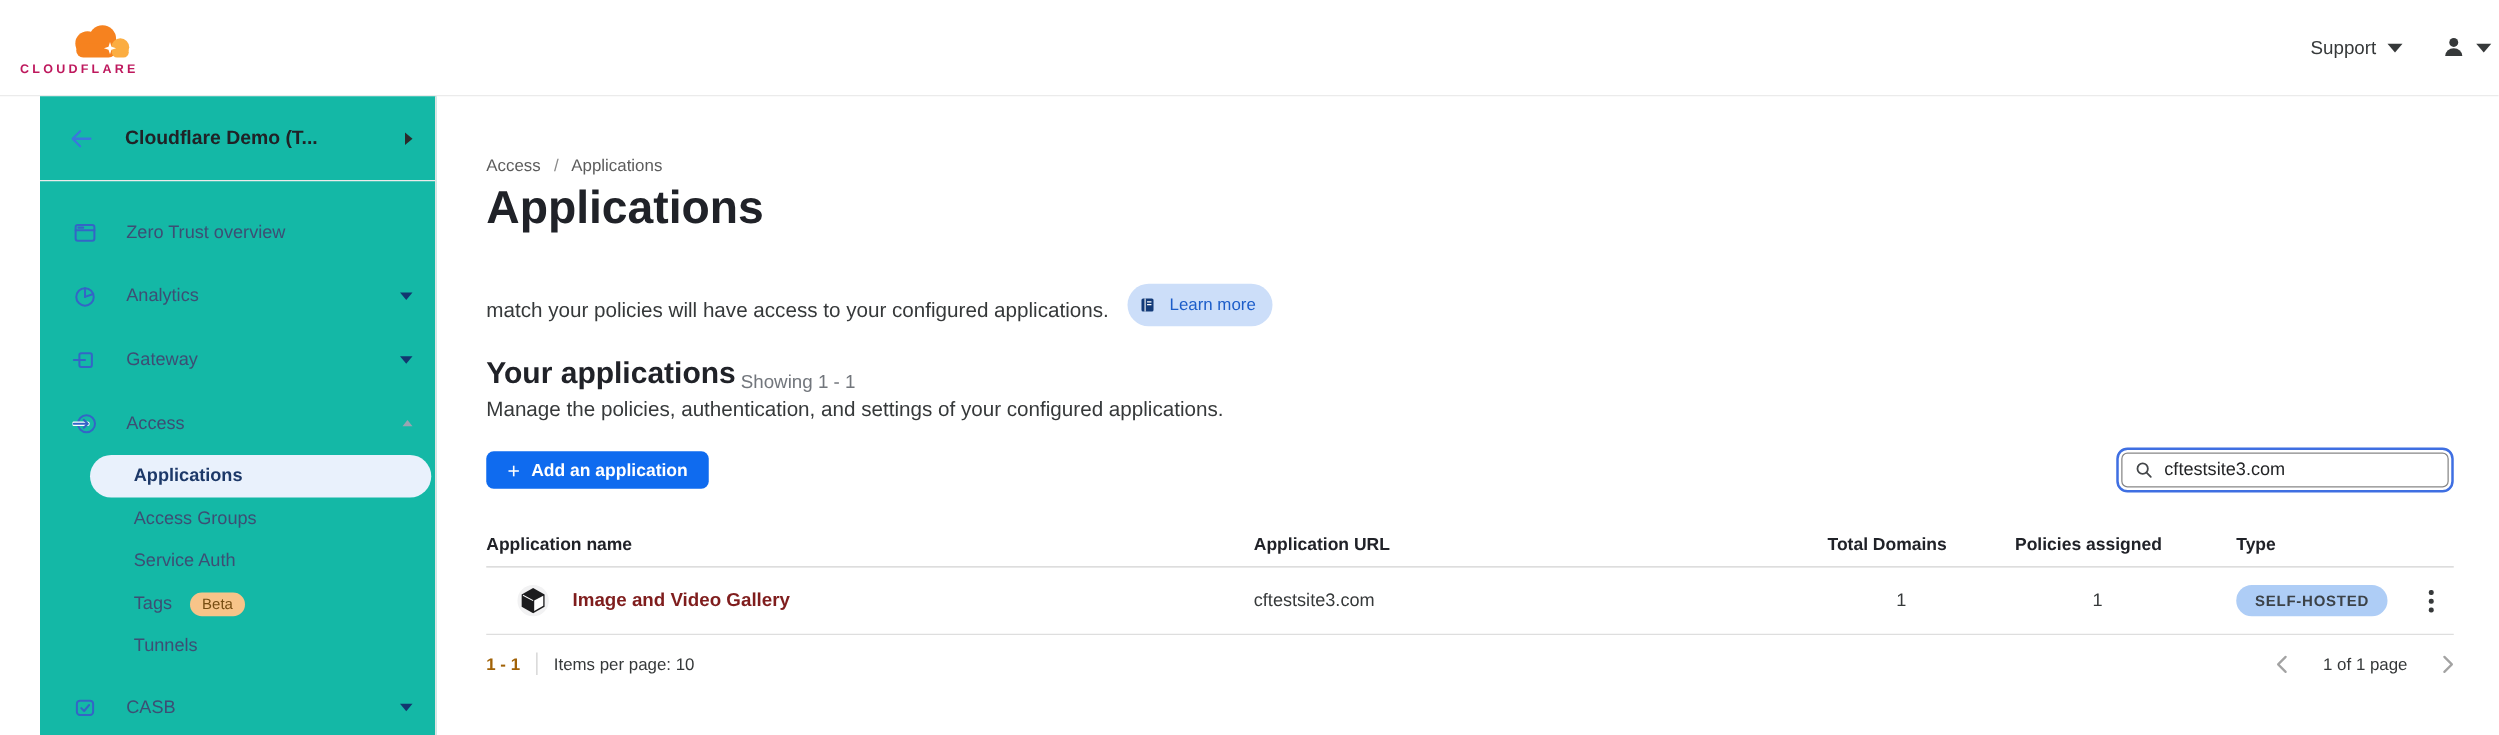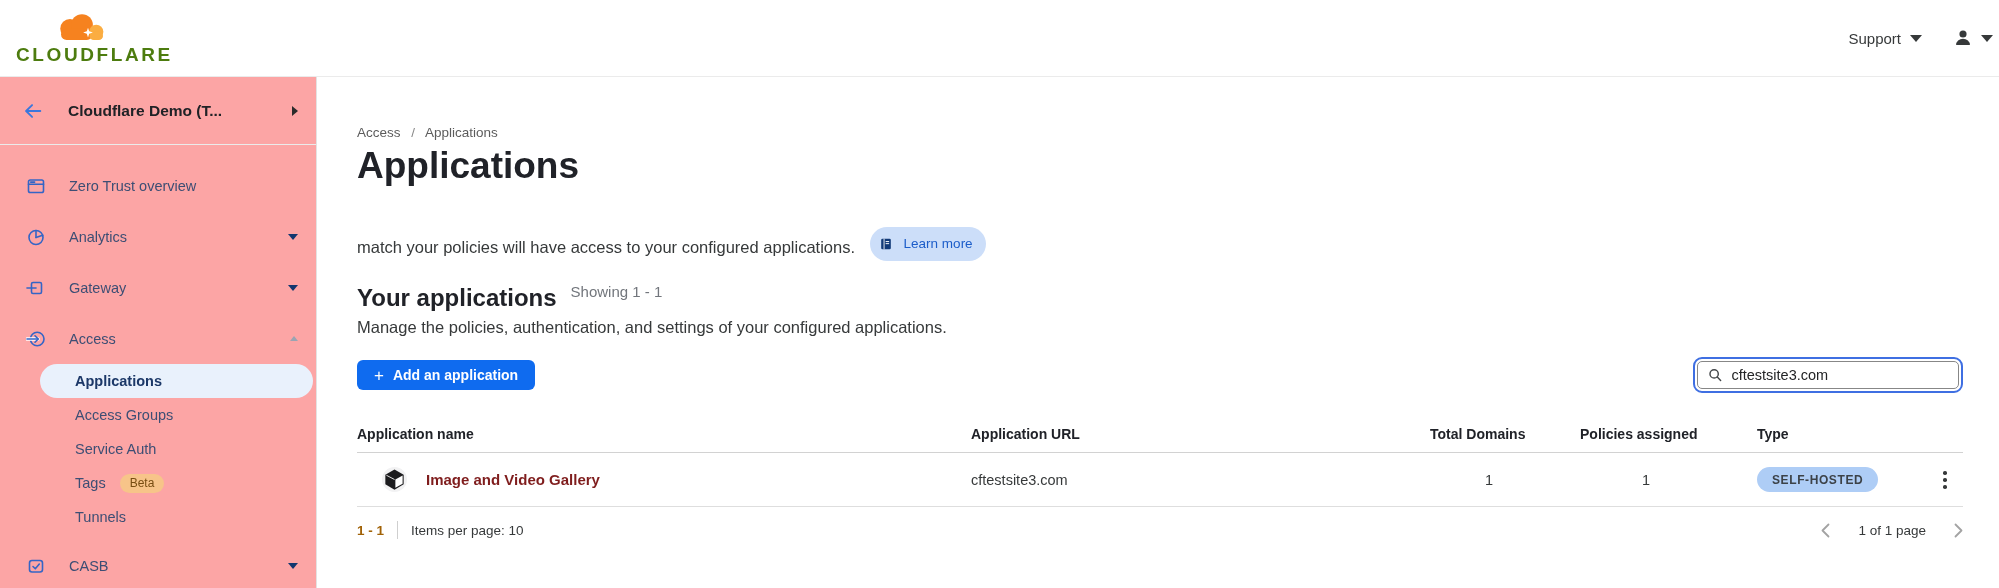--- a/index.html
+++ b/index.html
@@ -4,29 +4,29 @@
 <style>
   * { margin:0; padding:0; box-sizing:border-box; }
   html,body { width:1999px; height:588px; overflow:hidden; background:#fff;
               font-family:"Liberation Sans", sans-serif; color:#36393a; }
 
   
   .topbar { height:77px; border-bottom:1px solid #ebebeb; display:flex;
             align-items:center; justify-content:space-between; padding:0 6px 0 16px; background:#fff; }
   .logo { display:flex; flex-direction:column; width:140px; }
   .logo svg { width:74px; height:33px; margin-left:26px; }
-  .logo-word { font-size:19px; font-weight:bold; letter-spacing:2.6px; color:#4d7c0f; margin-top:1px; }
+  .logo-word { font-size:10px; font-weight:bold; letter-spacing:2.6px; color:#be185d; margin-top:1px; }
   .topbar-right { display:flex; align-items:center; gap:30px; }
   .support { display:flex; align-items:center; gap:9px; font-size:15px; color:#36393a; cursor:pointer; }
   .user-menu { display:flex; align-items:center; gap:7px; cursor:pointer; }
   .caret-dn-dark { width:0; height:0; border-left:6px solid transparent; border-right:6px solid transparent; border-top:7px solid #36393a; }
 
   
   .layout { display:flex; height:511px; }
-  .sidebar { width:317px; flex:0 0 317px; border-right:1px solid #e3e3e3; background:#fca5a5; }
+  .sidebar { width:317px; flex:0 0 317px; border-right:1px solid #e3e3e3; background:#14b8a6;margin-left:32px; }
   .main { flex:1; padding:0 36px 0 40px; }
 
   
   .account-row { height:68px; border-bottom:1px solid #ebebeb; display:flex; align-items:center; padding:0 18px 0 22px; }
   .account-name { flex:1; margin-left:24px; font-size:15.5px; font-weight:bold; color:#202226; white-space:nowrap; overflow:hidden; }
   .caret-right { width:0; height:0; border-top:5.5px solid transparent; border-bottom:5.5px solid transparent; border-left:6.5px solid #2b2b2b; }
   .nav { padding-top:15px; list-style:none; }
   .nav-item { height:51px; display:flex; align-items:center; padding:0 18px 0 26px; cursor:pointer; }
   .nav-item .label { margin-left:23px; font-size:14.5px; color:#3d4e74; flex:1; }
   .nav-item svg { width:20px; height:20px; flex:0 0 20px; }
@@ -41,21 +41,21 @@
   .casb-item { margin-top:6px; }
 
   
   .breadcrumb { margin-top:48px; font-size:13.5px; color:#5c5c5c; }
   .breadcrumb .sep { margin:0 7px; color:#8a8a8a; }
   .breadcrumb span[data-interactable="true"] { cursor:pointer; }
   h1.page-title { margin-top:6px; font-size:37px; line-height:40px; font-weight:bold; color:#202228; }
   .desc { margin-top:12px; font-size:16.5px; line-height:28.5px; color:#36393a; }
   .learn-more { display:inline-flex; align-items:center; gap:11px; background:#ccdef9; border-radius:20px;
                 padding:3px 13px 3px 9px; font-size:13.5px; color:#1c5dc9; margin-left:10px; vertical-align:2px; cursor:pointer; }
-  .section-head { margin-top:22px; display:flex; align-items:flex-start; gap:14px; }
+  .section-head { margin-top:22px; display:flex; align-items:flex-end; gap:4px; }
   .section-head h2 { font-size:24px; line-height:30px; font-weight:bold; color:#202228; }
   .showing { font-size:15px; color:#72767c; }
   .manage { margin-top:5px; font-size:16.5px; color:#36393a; }
 
   .toolbar { margin-top:20px; display:flex; align-items:center; justify-content:space-between; }
   .add-btn { height:30px; background:#0f6bef; color:#fff; border:none; border-radius:6px;
              display:inline-flex; align-items:center; gap:9px; padding:0 17px; font-size:14px;
              font-weight:bold; font-family:inherit; cursor:pointer; }
   .add-btn .plus { font-size:17px; font-weight:normal; line-height:1; }
   .search-ring { border:2px solid #3f6fe2; border-radius:9px; padding:2px; }

